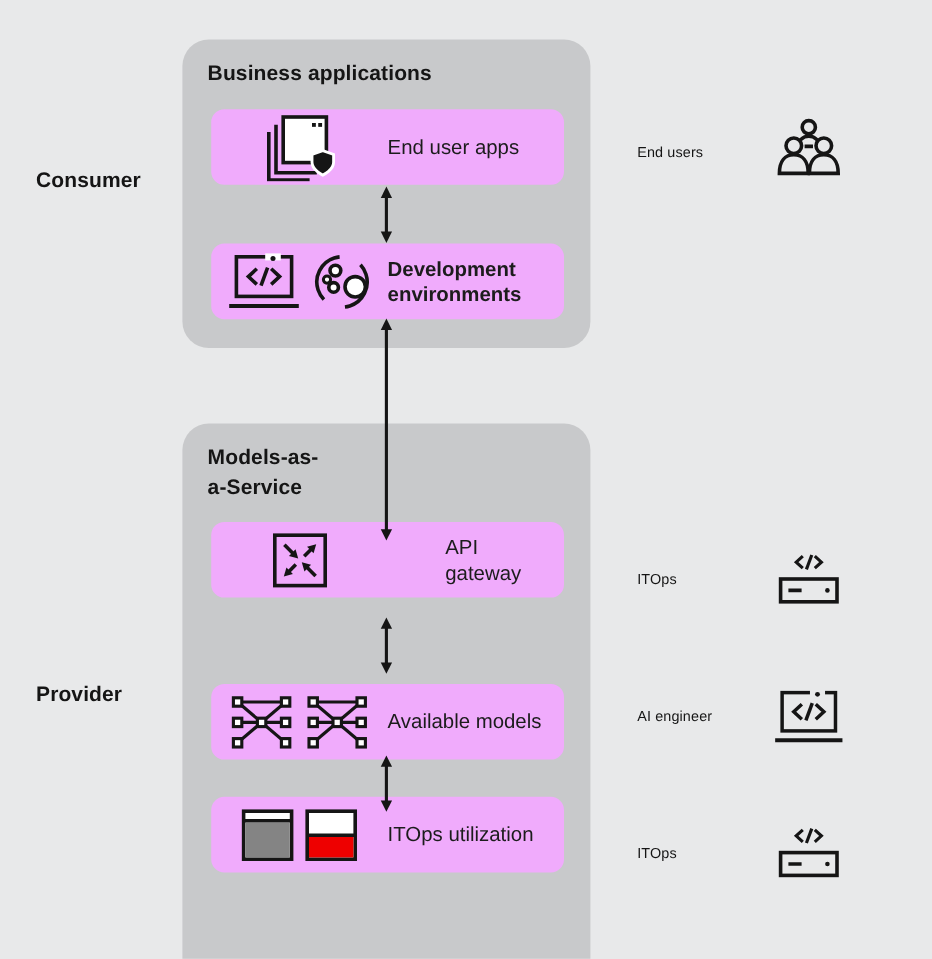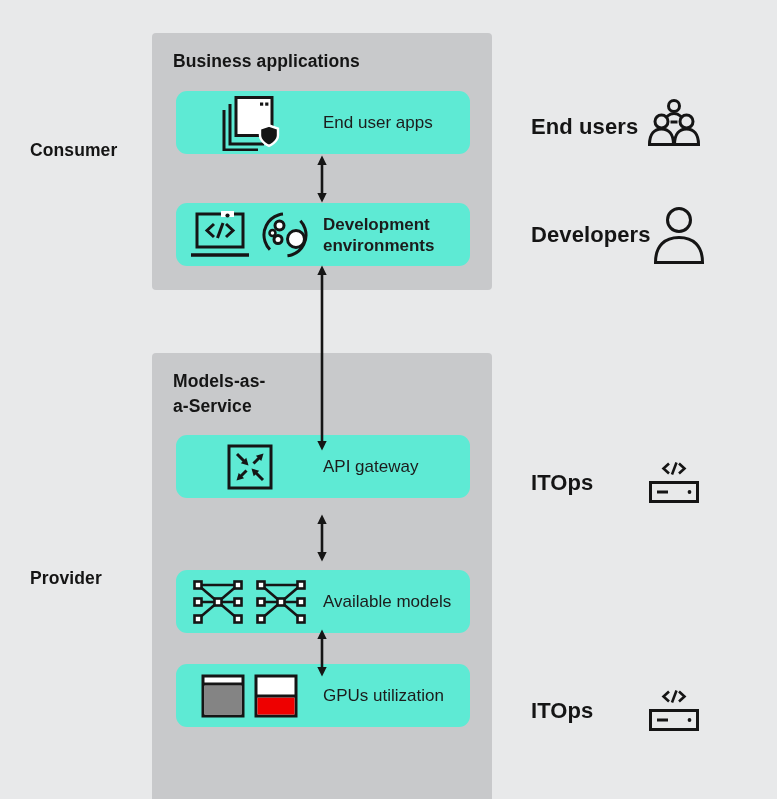--- a/index.html
+++ b/index.html
@@ -21,48 +21,48 @@
     text-align: center;
   }
   .pos-consumer { left: 30px; top: 140px; }
   .pos-provider { left: 30px; top: 568px; }
 
   .group-box {
     position: absolute;
     left: 152px;
     width: 340px;
     background: #c8c9cb;
-    border-radius: 4px;
+    border-radius: 22px;
   }
   .pos-box-consumer { top: 33px; height: 257px; }
   .pos-box-provider { top: 353px; height: 504px; }
 
   .group-title {
     position: absolute;
     left: 21px;
     top: 16px;
     font-weight: bold;
     font-size: 17.5px;
     line-height: 25px;
     letter-spacing: .1px;
   }
 
   .card {
     position: absolute;
     left: 24px;
     width: 294px;
     height: 63px;
-    background: #5eead4;
+    background: #f0abfc;
     border-radius: 11px;
     display: flex;
     align-items: center;
   }
   .pos-card-apps   { top: 58px;  }
   .pos-card-dev    { top: 170px; font-weight: bold; }
-  .pos-card-api    { top: 82px;  }
+  .pos-card-api    { top: 82px; gap: 48px;  }
   .pos-card-models { top: 196px; margin-top: 21px; }
   .pos-card-gpus   { top: 311px; }
 
   .card-icons {
     width: 147px;
     flex: none;
     display: flex;
     align-items: center;
     justify-content: center;
     gap: 9px;
@@ -89,22 +89,22 @@
     display: flex;
     align-items: center;
     justify-content: space-between;
   }
   .pos-persona-endusers  { top: 96px; }
   .pos-persona-developers{ top: 204px; }
   .pos-persona-itops1    { top: 452px; }
   .pos-persona-aieng     { top: 566px; }
   .pos-persona-itops2    { top: 680px; }
   .persona-label {
-    font-weight: bold;
-    font-size: 22px;
+    font-weight: normal;
+    font-size: 12px;
     letter-spacing: .1px;
   }
   .persona-icon {
     width: 66px;
     display: flex;
     justify-content: center;
     align-items: center;
   }
 
   svg { display: block; }
@@ -246,21 +246,21 @@
           </svg>
         </span>
         <span>
           <svg width="44" height="44" viewBox="0 0 44 44">
             <rect x="2" y="2" width="40" height="40" fill="#ffffff" stroke="#151515" stroke-width="3"></rect>
             <rect x="3.5" y="23.5" width="37" height="17" fill="#ee0000"></rect>
             <line x1="2" y1="22" x2="42" y2="22" stroke="#151515" stroke-width="3"></line>
           </svg>
         </span>
       </div>
-      <div class="card-label">GPUs utilization</div>
+      <div class="card-label">ITOps utilization</div>
     </div>
   </div>
 
   <span class="flow-arrow pos-arrow-1">
     <svg width="16" height="48" viewBox="0 0 16 48">
       <line class="stroke" stroke-width="2.6" x1="8" y1="7" x2="8" y2="41"></line>
       <polygon class="fillk" points="8,0.5 3.3,10 12.7,10"></polygon>
       <polygon class="fillk" points="8,47.5 3.3,38 12.7,38"></polygon>
     </svg>
   </span>
@@ -296,46 +296,51 @@
           <path d="M7.5 49.5 c0 -10.5 5 -15.5 12 -15.5 s12 5 12 15.5 z"></path>
           <path d="M32.5 49.5 c0 -10.5 5 -15.5 12 -15.5 s12 5 12 15.5 z"></path>
           <circle cx="19.5" cy="26.5" r="6.5"></circle>
           <circle cx="44.5" cy="26.5" r="6.5"></circle>
         </g>
         <line class="stroke" stroke-width="3" x1="28.5" y1="27" x2="35.5" y2="27"></line>
       </svg>
     </span>
   </div>
 
-  <div class="persona-row pos-persona-developers">
-    <span class="persona-label">Developers</span>
-    <span class="persona-icon">
-      <svg width="56" height="60" viewBox="0 0 56 60">
-        <circle class="stroke" stroke-width="3" cx="28" cy="15" r="11.5"></circle>
-        <path class="stroke" stroke-width="3" d="M4.5 57.5 c0 -17 9.5 -25 23.5 -25 s23.5 8 23.5 25 z"></path>
-      </svg>
-    </span>
-  </div>
 
   <div class="persona-row pos-persona-itops1">
     <span class="persona-label">ITOps</span>
     <span class="persona-icon">
       <svg width="54" height="48" viewBox="0 0 54 48">
         <g class="stroke" stroke-width="2.6">
           <polyline points="22,4.5 16.5,9.5 22,14.5"></polyline>
           <line x1="25" y1="15.5" x2="29.5" y2="3.5"></line>
           <polyline points="32,4.5 37.5,9.5 32,14.5"></polyline>
         </g>
         <rect class="stroke" stroke-width="3" x="3.5" y="23.5" width="47" height="19"></rect>
         <line class="stroke" stroke-width="3" x1="10" y1="33" x2="21" y2="33"></line>
         <circle class="fillk" cx="42.5" cy="33" r="1.9"></circle>
       </svg>
     </span>
   </div>
 
+  <div class="persona-row pos-persona-aieng">
+    <span class="persona-label">AI engineer</span>
+    <span class="persona-icon on-bg">
+      <svg width="58" height="46" viewBox="0 0 60 47">
+        <rect class="stroke" stroke-width="3" x="7" y="3" width="46" height="33"></rect>
+        <rect class="laptop-mask" x="31" y="0" width="13" height="6"></rect>
+        <circle class="fillk" cx="37.5" cy="4.5" r="2.1"></circle>
+        <polyline class="stroke" stroke-width="3" points="24,13 17,19.5 24,26"></polyline>
+        <line class="stroke" stroke-width="3" x1="27.5" y1="27" x2="33" y2="12"></line>
+        <polyline class="stroke" stroke-width="3" points="36,13 43,19.5 36,26"></polyline>
+        <line class="stroke" stroke-width="3.4" x1="1" y1="44" x2="59" y2="44"></line>
+      </svg>
+    </span>
+  </div>
 
   <div class="persona-row pos-persona-itops2">
     <span class="persona-label">ITOps</span>
     <span class="persona-icon">
       <svg width="54" height="48" viewBox="0 0 54 48">
         <g class="stroke" stroke-width="2.6">
           <polyline points="22,4.5 16.5,9.5 22,14.5"></polyline>
           <line x1="25" y1="15.5" x2="29.5" y2="3.5"></line>
           <polyline points="32,4.5 37.5,9.5 32,14.5"></polyline>
         </g>

